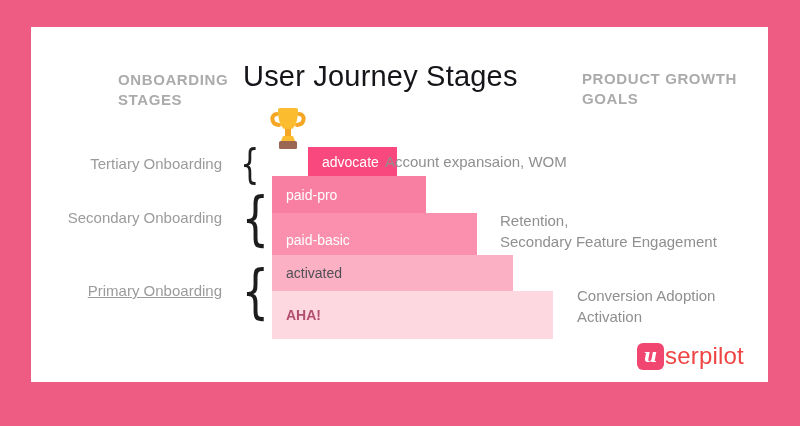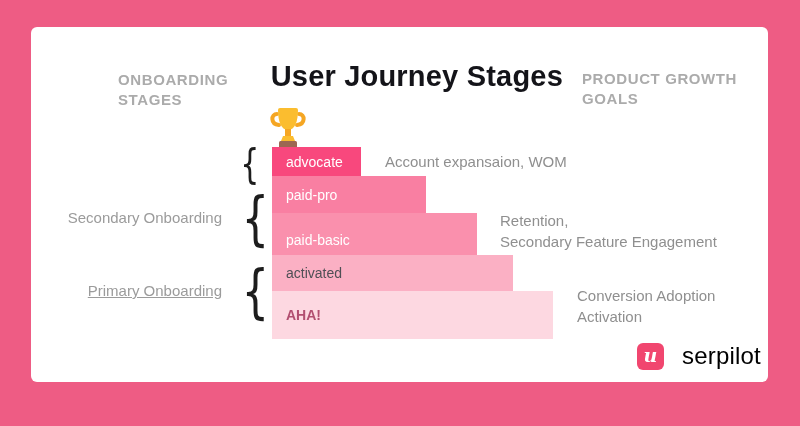--- a/index.html
+++ b/index.html
@@ -4,31 +4,30 @@
 <style>
   * { margin: 0; padding: 0; box-sizing: border-box; }
   body { font-family: "Liberation Sans", sans-serif; }
   .frame {
     position: relative; width: 800px; height: 426px;
     background: #ee5c84; overflow: hidden;
   }
   .card {
     position: absolute; left: 31px; top: 27px; width: 737px; height: 355px;
     background: #ffffff;
-    border-radius: 6px;
   }
   .col-header {
     position: absolute; font-size: 15px; font-weight: 700; line-height: 20px;
     color: #ababab; letter-spacing: 0.6px; white-space: pre-line;
   }
   .col-header.left  { left: 87px;  top: 43px; }
   .col-header.right { left: 551px; top: 42px; }
   .title {
     position: absolute; left: 212px; top: 33px; width: 320px;
-    text-align: right; font-size: 29px; font-weight: 700; color: #141419;
+    text-align: left; font-size: 29px; font-weight: 400; color: #141419;
     letter-spacing: 0.2px;
   }
   .trophy { position: absolute; left: 237px; top: 79px; width: 40px; height: 44px; }
   .bar {
     position: absolute; left: 241px; display: flex; align-items: center;
     font-size: 14px; font-weight: 500; padding-left: 14px;
   }
   .bar-0 { top: 120px; width: 89px;  height: 29px; }
   .bar-1 { top: 149px; width: 154px; height: 37px; }
   .bar-2 { top: 186px; width: 205px; height: 54px; }
@@ -56,22 +55,22 @@
   .goal-1 { left: 469px; top: 183px; }
   .goal-2 { left: 546px; top: 258px; }
   .logo { position: absolute; left: 606px; top: 315px; display: flex; align-items: center; }
   .logo-mark {
     width: 27px; height: 27px; border-radius: 6px; color: #ffffff;
     display: flex; align-items: center; justify-content: center;
     font-family: "DejaVu Serif", serif; font-style: italic; font-weight: 700;
     font-size: 19px; padding-bottom: 2px;
   }
   .logo-text {
-    font-size: 24px; font-weight: 500; color: #000000; letter-spacing: 0.2px;
-    margin-left: 18px;
+    font-size: 24px; font-weight: 500; color: #ef4444; letter-spacing: 0.2px;
+    margin-left: 1px;
   }
 </style>
 </head>
 <body>
 
 <div class="frame">
   <div class="card">
 
     <div class="col-header left">ONBOARDING
 STAGES</div>
@@ -83,36 +82,37 @@
 
     <svg class="trophy" viewBox="0 0 40 44" xmlns="http://www.w3.org/2000/svg">
       <path d="M9 8 C3 8 2 18 11 19" fill="none" stroke="#f5a623" stroke-width="4" stroke-linecap="round"></path>
       <path d="M31 8 C37 8 38 18 29 19" fill="none" stroke="#f5a623" stroke-width="4" stroke-linecap="round"></path>
       <path d="M10 4 q0 -2 2 -2 h16 q2 0 2 2 c0 11 -3 20 -10 20 c-7 0 -10 -9 -10 -20 z" fill="#fbbd2f"></path>
       <rect x="17" y="23" width="6" height="7" fill="#f5a623"></rect>
       <path d="M15 30 h10 l2 5 h-14 z" fill="#fbbd2f"></path>
       <rect x="11" y="35" width="18" height="8" rx="1.5" fill="#9c6752"></rect>
     </svg>
 
-    <div class="bar bar-0" style="background-color: rgb(248, 72, 125); color: rgb(255, 255, 255);">
+    <div class="bar bar-0" style="background-color: rgb(248, 72, 125); color: rgb(255, 255, 255); margin-left: 36px;">
       <span>advocate</span>
     </div>
     <div class="bar bar-1" style="background-color: rgb(249, 127, 162); color: rgb(255, 255, 255);">
       <span>paid-pro</span>
     </div>
     <div class="bar bar-2" style="background-color: rgb(250, 144, 173); color: rgb(255, 255, 255);">
       <span>paid-basic</span>
     </div>
     <div class="bar bar-3" style="background-color: rgb(251, 176, 196); color: rgb(79, 79, 85);">
       <span>activated</span>
     </div>
     <div class="bar bar-4" style="background-color: rgb(253, 216, 225); color: rgb(178, 78, 112);">
       <span>AHA!</span>
     </div>
 
+    <div class="stage-label stage-0">Tertiary Onboarding</div>
     <div class="stage-label stage-1">Secondary Onboarding</div>
     <div class="stage-label stage-2">Primary Onboarding</div>
 
     <div class="brace brace-0">{</div>
     <div class="brace brace-1">{</div>
     <div class="brace brace-2">{</div>
 
     <div class="goal goal-0">Account expansaion, WOM</div>
     <div class="goal goal-1">Retention,
 Secondary Feature Engagement</div>

